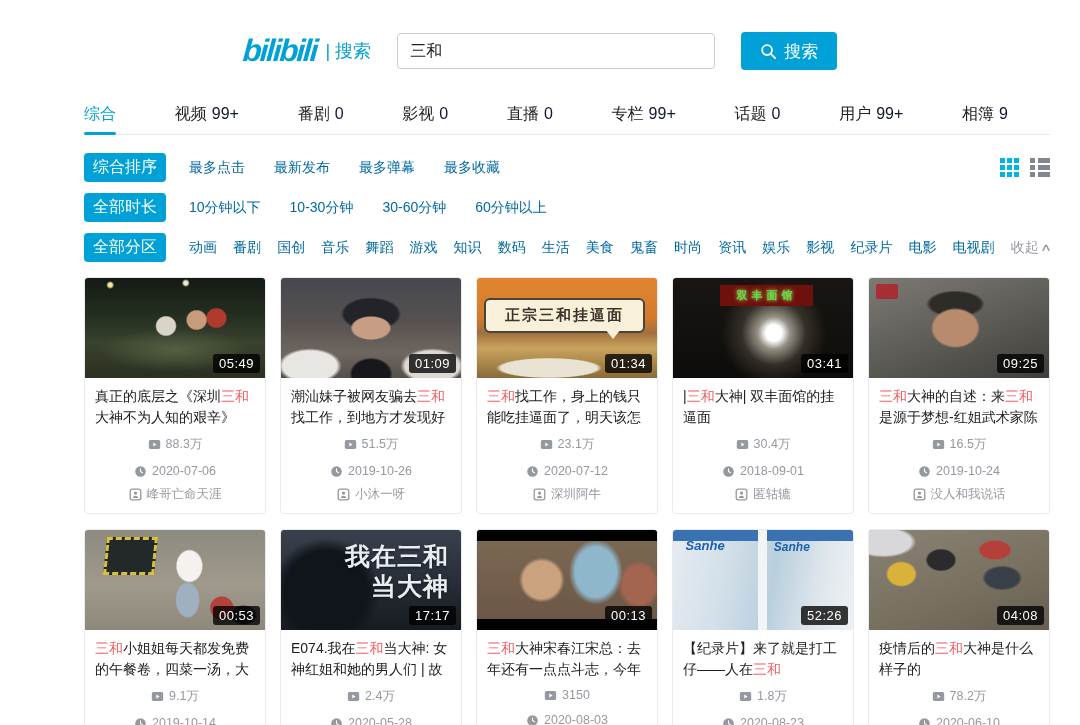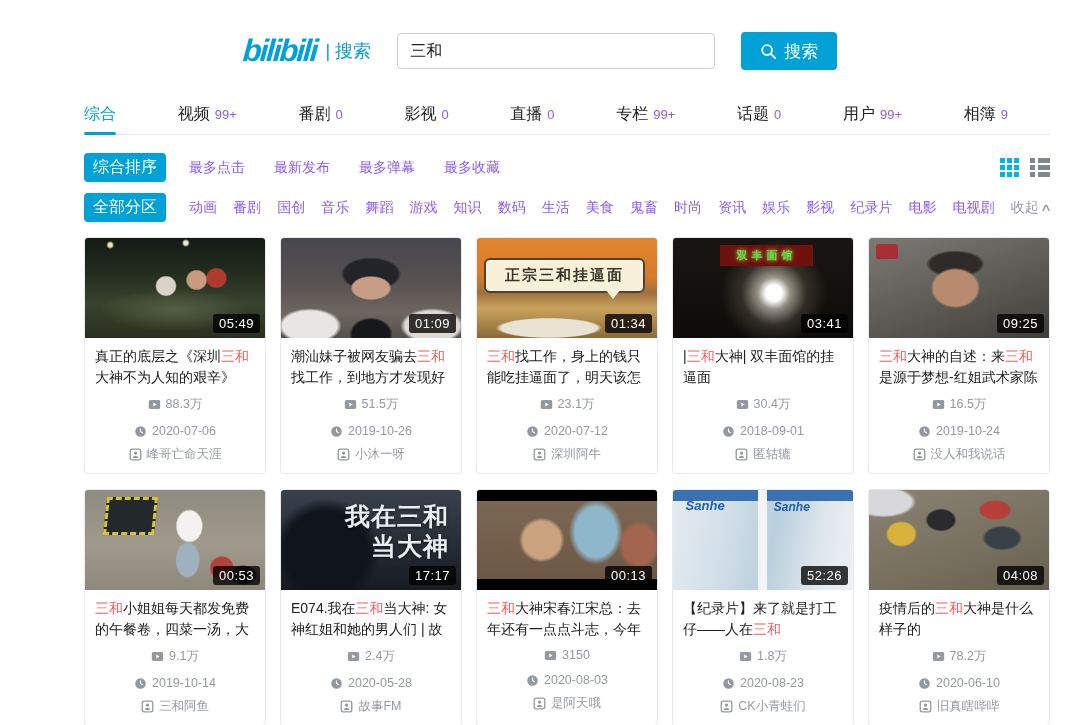--- a/index.html
+++ b/index.html
@@ -16,28 +16,28 @@
   .search-btn{height:38px;padding:0 19px;background:#00a1d6;color:#fff;border:none;border-radius:4px;font-size:17px;display:flex;align-items:center;gap:7px;cursor:pointer;font-family:inherit;}
 
   
   .content{width:966px;margin:0 0 0 84px;}
 
   
   .tabs{display:flex;justify-content:space-between;align-items:center;border-bottom:1px solid #e5e9ef;margin-top:24px;height:40px;padding-right:42px;}
   .tab{position:relative;display:flex;align-items:center;gap:5px;font-size:16px;color:#222;cursor:pointer;height:40px;}
   .tab.active .tab-label{color:#00a1d6;}
   .tab.active::after{content:"";position:absolute;bottom:-1px;left:50%;transform:translateX(-50%);width:32px;height:3px;background:#00a1d6;border-radius:2px;}
-  .tab-count{font-size:13px;color:#8b5cf6;}
+  .tab-count{font-size:16px;color:#0f172a;}
 
   
   .filters{margin-top:18px;}
   .filter-row{display:flex;align-items:center;margin-bottom:11px;}
   .badge{background:#00a1d6;color:#fff;font-size:16px;padding:4px 9px;border-radius:4px;margin-right:23px;cursor:pointer;white-space:nowrap;}
   .opts{display:flex;align-items:center;}
-  .opts .fopt{font-size:14px;color:#8b5cf6;margin-right:29px;cursor:pointer;white-space:nowrap;}
+  .opts .fopt{font-size:14px;color:#0369a1;margin-right:29px;cursor:pointer;white-space:nowrap;}
   .cat-row .opts{flex:1;justify-content:space-between;}
   .cat-row .opts .fopt{margin-right:0;}
   .collapse{font-size:14px;color:#9499a0;cursor:pointer;display:flex;align-items:center;gap:3px;}
   .chev{font-size:11px;color:#9499a0;transform:scaleX(1.5);}
   .view-toggle{margin-left:auto;display:flex;align-items:center;gap:11px;}
   .grid-icon{display:grid;grid-template-columns:repeat(3,5px);grid-auto-rows:5px;gap:2px;cursor:pointer;}
   .grid-icon i{background:#00b5e5;display:block;}
   .list-icon{display:flex;flex-direction:column;gap:2px;cursor:pointer;}
   .list-icon i{width:20px;height:5px;display:block;background:linear-gradient(90deg,#80878e 0 5px,#fff 5px 8px,#80878e 8px 100%);}
 
@@ -199,20 +199,29 @@
               <i></i>
               <i></i>
             </span>
             <span class="list-icon">
               <i></i>
               <i></i>
               <i></i>
             </span>
           </span>
         </div>
+        <div class="filter-row">
+          <span class="badge">全部时长</span>
+          <span class="opts">
+            <span class="fopt">10分钟以下</span>
+            <span class="fopt">10-30分钟</span>
+            <span class="fopt">30-60分钟</span>
+            <span class="fopt">60分钟以上</span>
+          </span>
+        </div>
         <div class="filter-row cat-row">
           <span class="badge">全部分区</span>
           <span class="opts">
             <span class="fopt">动画</span>
             <span class="fopt">番剧</span>
             <span class="fopt">国创</span>
             <span class="fopt">音乐</span>
             <span class="fopt">舞蹈</span>
             <span class="fopt">游戏</span>
             <span class="fopt">知识</span>

